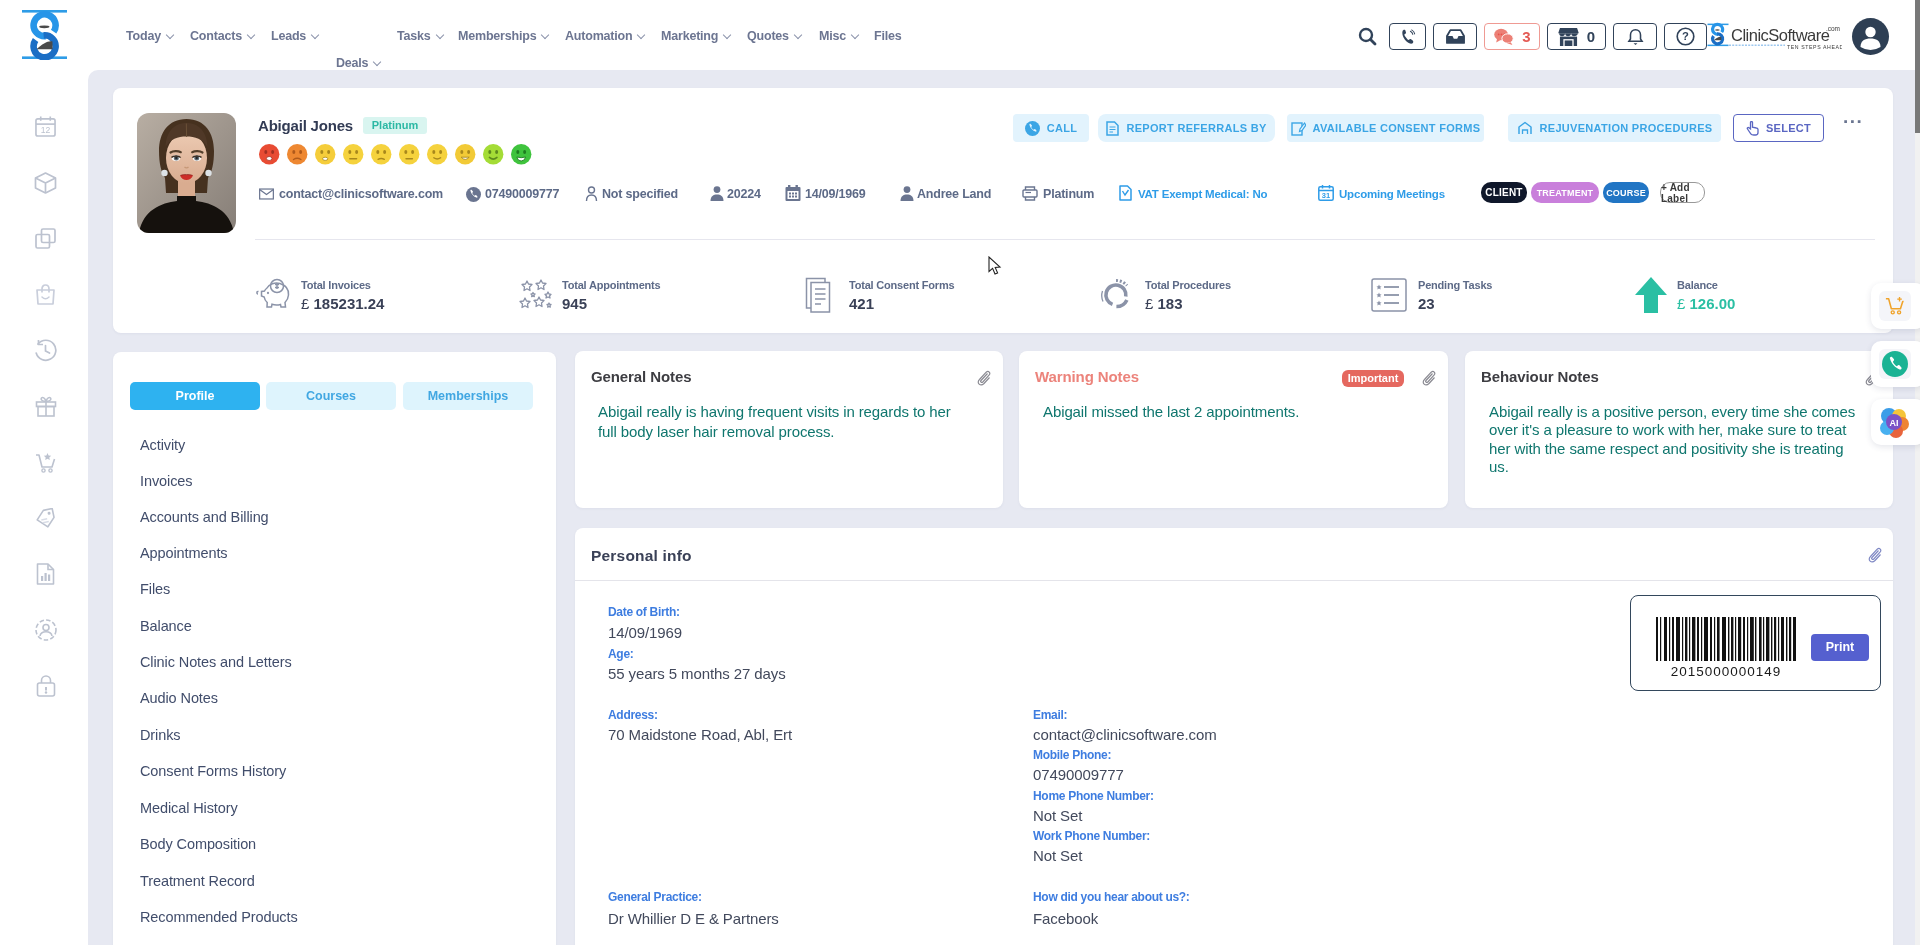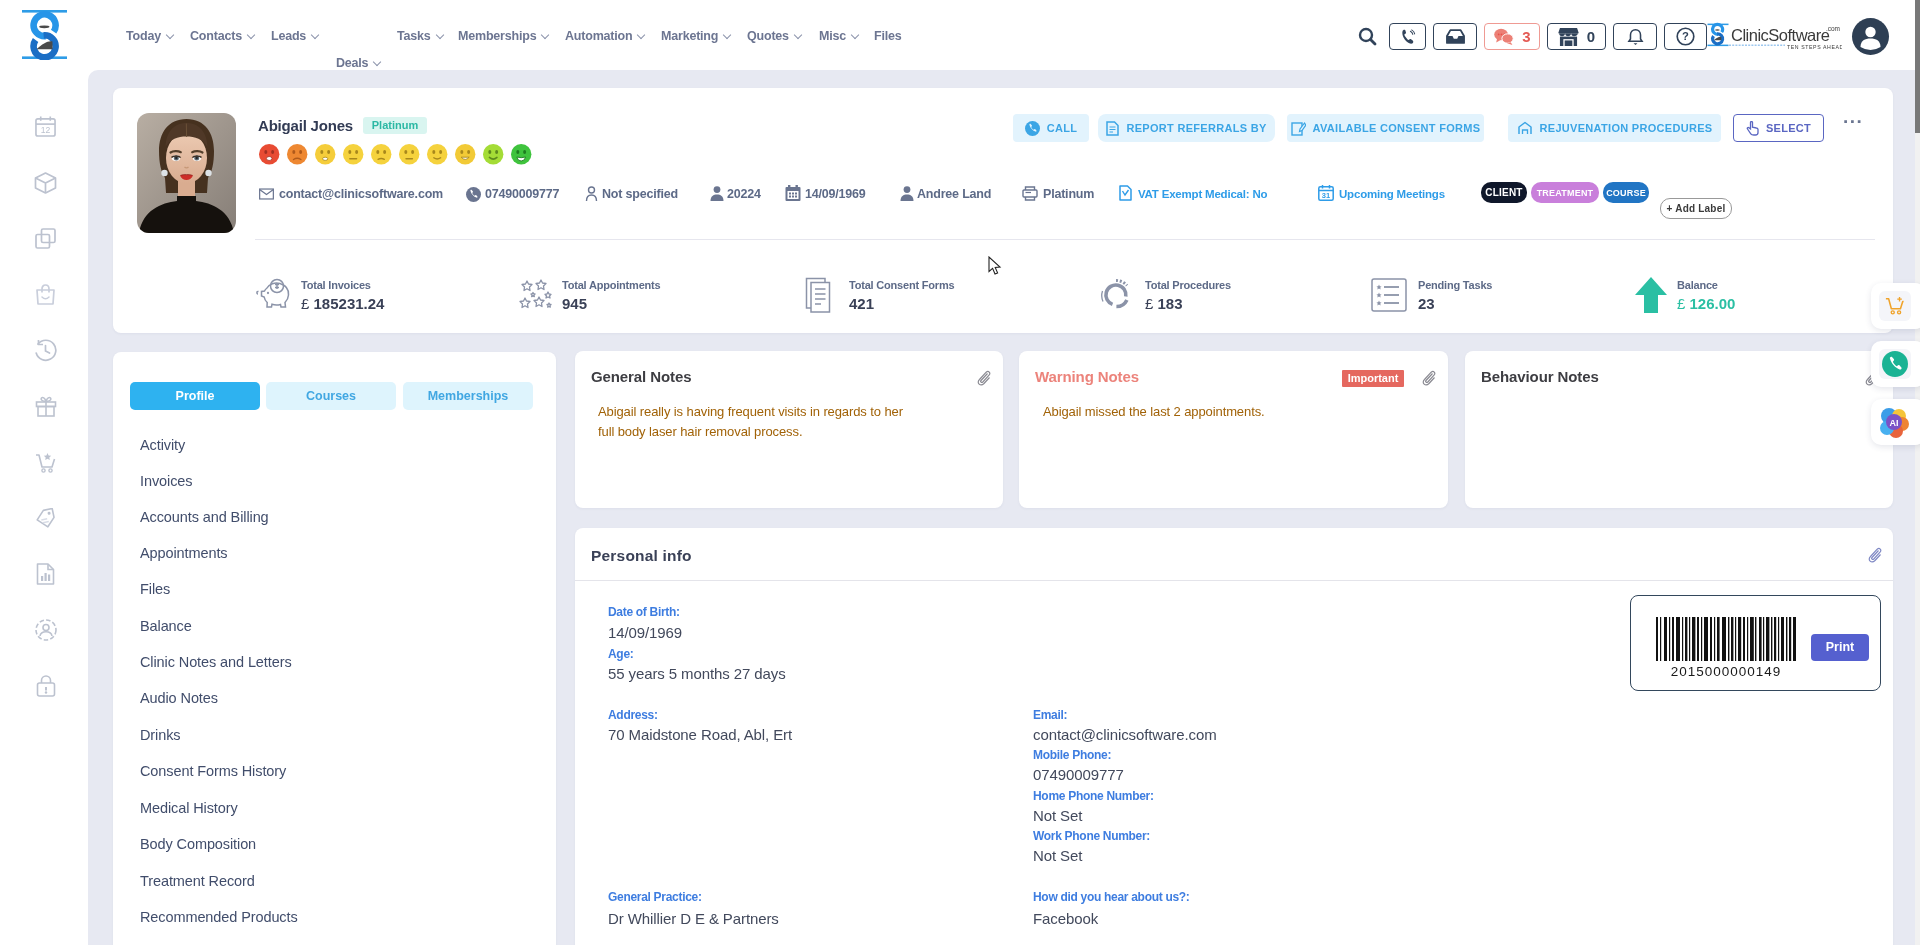--- a/index.html
+++ b/index.html
@@ -11,21 +11,21 @@
 .navitem { position:absolute; top:29px; font-size:12.5px; font-weight:600; color:#6c7591; letter-spacing:-0.2px; white-space:nowrap; }
 .navitem .chev { display:inline-block; position:relative; top:-2.5px; margin-left:6px; width:6px; height:6px; border-right:1.6px solid #8b93ab; border-bottom:1.6px solid #8b93ab; transform:rotate(45deg); }
 .hbtn { position:absolute; top:23px; height:27px; border:1.6px solid #31435a; border-radius:4px; background:#fff; display:flex; align-items:center; justify-content:center; gap:6px; }
 .blue-btn { position:absolute; height:28px; background:#e2f3fd; border-radius:4px; color:#3ba5e5; font-size:11px; font-weight:bold; white-space:nowrap; display:flex; align-items:center; justify-content:center; gap:7px; letter-spacing:0.3px; }
 .pill { position:absolute; height:21px; border-radius:10px; color:#fff; font-size:10px; font-weight:bold; display:flex; align-items:center; justify-content:center; letter-spacing:0.2px; }
 .stat-label { position:absolute; font-size:11px; color:#5d6a87; font-weight:600; letter-spacing:-0.2px; white-space:nowrap; }
 .stat-value { position:absolute; font-size:15px; color:#3a4157; font-weight:bold; }
 .menu-item { position:absolute; left:27px; font-size:14.5px; color:#414d6b; letter-spacing:-0.1px; }
 .tab { position:absolute; top:30px; height:28px; border-radius:5px; font-size:12.5px; font-weight:bold; display:flex; align-items:center; justify-content:center; }
 .note-title { position:absolute; top:17px; left:16px; font-size:15px; font-weight:600; color:#3d3d42; letter-spacing:-0.1px; }
-.note-body { position:absolute; font-size:13px; color:#a16207; line-height:19.5px; letter-spacing:-0.1px; }
+.note-body { position:absolute; font-size:15px; color:#0f766e; line-height:19.5px; letter-spacing:-0.1px; }
 .plabel { position:absolute; font-size:12px; color:#3e7de0; font-weight:600; letter-spacing:-0.3px; white-space:nowrap; }
 .pvalue { position:absolute; font-size:15px; color:#42495c; letter-spacing:-0.1px; white-space:nowrap; }
 .cicon { position:absolute; }
 .ctext { position:absolute; top:99px; font-size:12.5px; color:#5d6a87; font-weight:600; letter-spacing:-0.2px; white-space:nowrap; }
 </style>
 </head>
 <body>
 <div id="page">
 
   <div class="abs" id="sidebar" style="left:0;top:0;width:88px;height:945px;background:#fff;"></div>
@@ -354,21 +354,21 @@
         <rect x="0.8" y="1.8" width="14.4" height="13.4" rx="1.5" fill="none" stroke="#2e9ce8" stroke-width="1.5"></rect>
         <line x1="0.8" y1="5.5" x2="15.2" y2="5.5" stroke="#2e9ce8" stroke-width="1.5"></line>
         <line x1="4.5" y1="0" x2="4.5" y2="3.5" stroke="#2e9ce8" stroke-width="1.5"></line>
         <line x1="11.5" y1="0" x2="11.5" y2="3.5" stroke="#2e9ce8" stroke-width="1.5"></line>
         <text x="8" y="13" text-anchor="middle" font-size="7.5" font-weight="bold" fill="#2e9ce8" font-family="Liberation Sans">31</text>
       </svg>
     <div class="ctext" style="left:1226px;color:#2e9ce8;font-weight:bold;font-size:11.5px;top:100px;">Upcoming Meetings</div>
     <div class="pill" style="left:1368px;top:94px;width:46px;background:#0f172a;">CLIENT</div>
     <div class="pill" style="left:1418px;top:94px;width:68px;background:#c97fdb;font-size:9px;">TREATMENT</div>
     <div class="pill" style="left:1490px;top:94px;width:46px;background:#2175c4;font-size:9px;">COURSE</div>
-    <div class="pill" style="left:1547px;top:110px;width:72px;background:#fff;border:1.4px solid #999;color:#3a3a3a;font-weight:bold;font-size:10px;">+ Add Label</div>
+    <div class="pill" style="left:1547px;top:94px;width:45px;background:#fff;border:1.4px solid #999;color:#3a3a3a;font-weight:bold;font-size:10px;">+ Add Label</div>
 
     <div class="blue-btn" style="left:900px;top:26px;width:76px;">
       <svg width="15" height="15" viewBox="0 0 15 15">
           <circle cx="7.5" cy="7.5" r="7.5" fill="#3ba5e5"></circle>
           <path d="M4.5 4 C4 3.5 5 2.5 5.7 3 L6.8 4.2 C7.3 4.7 6.8 5.4 6.3 5.8 C6 6.5 7.8 8.5 8.7 8.7 C9.2 8.2 9.8 7.8 10.3 8.3 L11.4 9.4 C11.9 10 11 11 10.4 10.6 C8 9.8 5.2 7 4.5 4 Z" fill="#e2f3fd"></path>
         </svg>
       CALL</div>
     <div class="blue-btn" style="left:985px;top:26px;width:177px;border-radius:8px;">
       <svg width="13" height="15" viewBox="0 0 13 15">
           <path d="M1 1 L8.5 1 L12 4.5 L12 14 L1 14 Z" fill="none" stroke="#3ba5e5" stroke-width="1.5"></path>
@@ -485,31 +485,32 @@
 
   <div class="card" id="gen-notes" style="left:575px;top:351px;width:428px;height:157px;">
     <div class="note-title">General Notes</div>
     <svg class="abs" style="left:401px;top:19px;" width="15" height="16" viewBox="0 0 15 16">
         <path d="M11.5 3.5 L5 10.5 C4 11.7 5.5 13.2 6.8 12 L13 5.2 C15 3 12.5 0.2 10.2 2.2 L3.5 9.5 C0 13 4.5 17 8 13.5 L13.5 7.5" fill="none" stroke="#8a8a92" stroke-width="1.2"></path>
       </svg>
     <div class="note-body" style="left:23px;top:51px;">Abigail really is having frequent visits in regards to her<br>full body laser hair removal process.</div>
   </div>
   <div class="card" id="warn-notes" style="left:1019px;top:351px;width:429px;height:157px;">
     <div class="note-title" style="color:#ec837b;">Warning Notes</div>
-    <div class="abs" style="left:323px;top:19px;width:62px;height:17px;background:#e5685f;border-radius:1px;color:#fff;font-size:11px;font-weight:bold;text-align:center;line-height:17px;">Important</div>
+    <div class="abs" style="left:323px;top:19px;width:62px;height:17px;background:#e5685f;border-radius:6px;color:#fff;font-size:11px;font-weight:bold;text-align:center;line-height:17px;">Important</div>
     <svg class="abs" style="left:402px;top:19px;" width="15" height="16" viewBox="0 0 15 16">
         <path d="M11.5 3.5 L5 10.5 C4 11.7 5.5 13.2 6.8 12 L13 5.2 C15 3 12.5 0.2 10.2 2.2 L3.5 9.5 C0 13 4.5 17 8 13.5 L13.5 7.5" fill="none" stroke="#8a8a92" stroke-width="1.2"></path>
       </svg>
     <div class="note-body" style="left:24px;top:51px;">Abigail missed the last 2 appointments.</div>
   </div>
   <div class="card" id="beh-notes" style="left:1465px;top:351px;width:428px;height:157px;">
     <div class="note-title">Behaviour Notes</div>
     <svg class="abs" style="left:399px;top:19px;" width="15" height="16" viewBox="0 0 15 16">
         <path d="M11.5 3.5 L5 10.5 C4 11.7 5.5 13.2 6.8 12 L13 5.2 C15 3 12.5 0.2 10.2 2.2 L3.5 9.5 C0 13 4.5 17 8 13.5 L13.5 7.5" fill="none" stroke="#8a8a92" stroke-width="1.2"></path>
       </svg>
+    <div class="note-body" style="left:24px;top:52px;line-height:18.3px;">Abigail really is a positive person, every time she comes<br>over it's a pleasure to work with her, make sure to treat<br>her with the same respect and positivity she is treating<br>us.</div>
   </div>
 
   <div class="card" id="pinfo" style="left:575px;top:528px;width:1318px;height:417px;border-bottom-left-radius:0;border-bottom-right-radius:0;">
     <div class="abs" style="left:16px;top:19px;font-size:15.5px;font-weight:600;color:#3a4157;letter-spacing:0.2px;">Personal info</div>
     <svg class="abs" style="left:1292px;top:19px;" width="15" height="16" viewBox="0 0 15 16">
         <path d="M11.5 3.5 L5 10.5 C4 11.7 5.5 13.2 6.8 12 L13 5.2 C15 3 12.5 0.2 10.2 2.2 L3.5 9.5 C0 13 4.5 17 8 13.5 L13.5 7.5" fill="none" stroke="#7f88c4" stroke-width="1.2"></path>
       </svg>
     <div class="abs" style="left:0;top:52px;width:1318px;height:1px;background:#e4e4ea;"></div>
     <div class="plabel" style="left:33px;top:77px;">Date of Birth:</div>
     <div class="pvalue" style="left:33px;top:96px;">14/09/1969</div>

